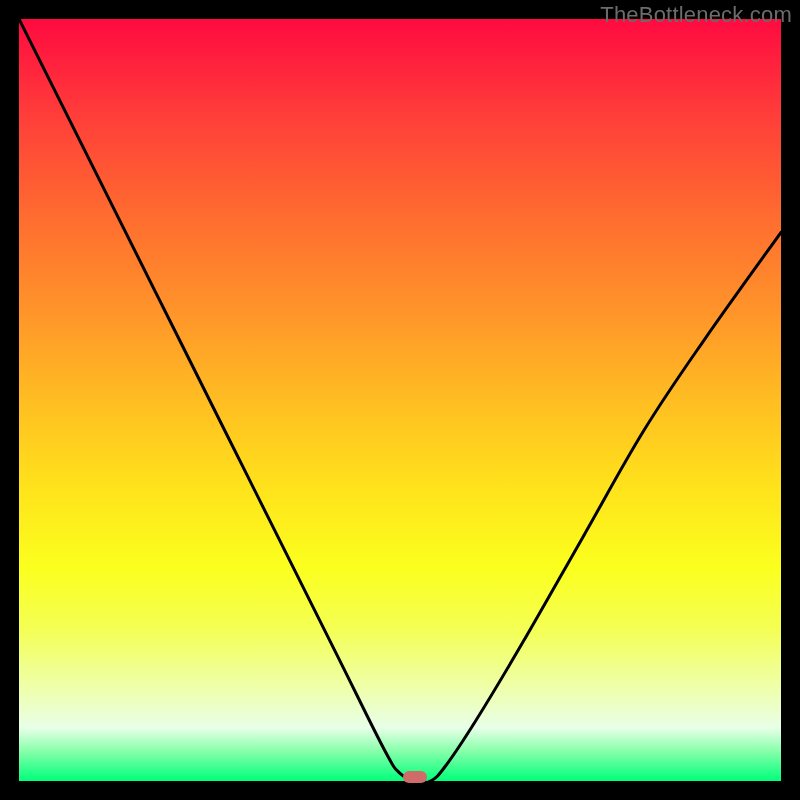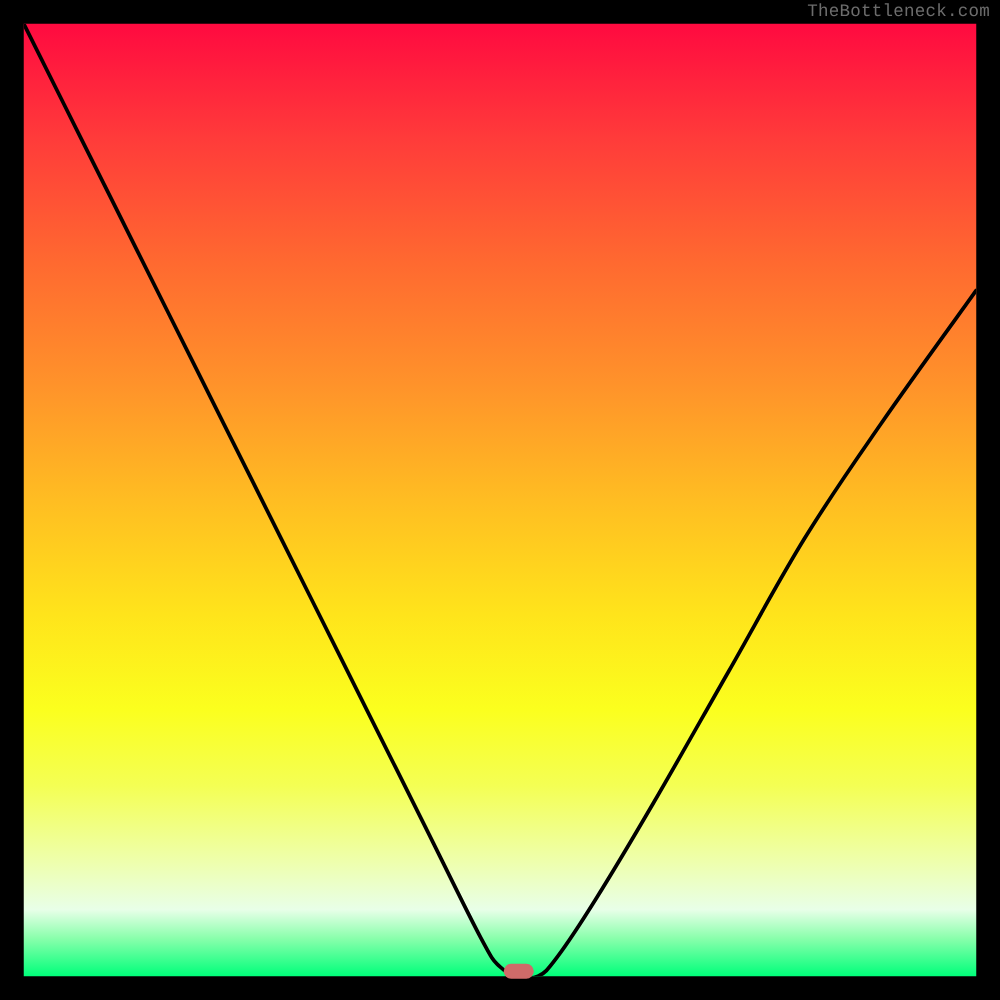--- a/index.html
+++ b/index.html
@@ -30,25 +30,24 @@
       #e8ffe8 93%,
       #8affac 96%,
       #00ff7a 100%
     );
   }
   .watermark {
     position: absolute;
     top: 2px;
     right: 8px;
     color: #6c6c6c;
-    font-size: 14px;
+    font-size: 22px;
     font-weight: 500;
     letter-spacing: 0.2px;
     z-index: 20;
-    font-family: Liberation Mono, monospace;
   }
   svg.curve {
     position: absolute;
     left: 0;
     top: 0;
     width: 762px;
     height: 762px;
     z-index: 10;
   }
   .marker {

